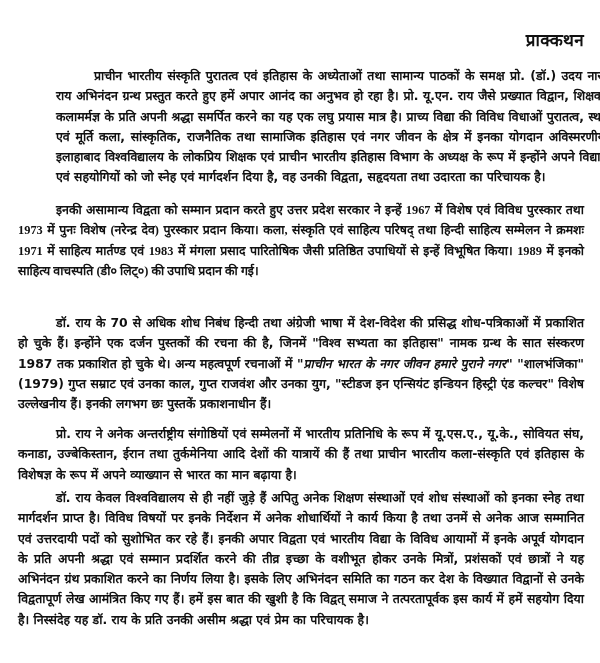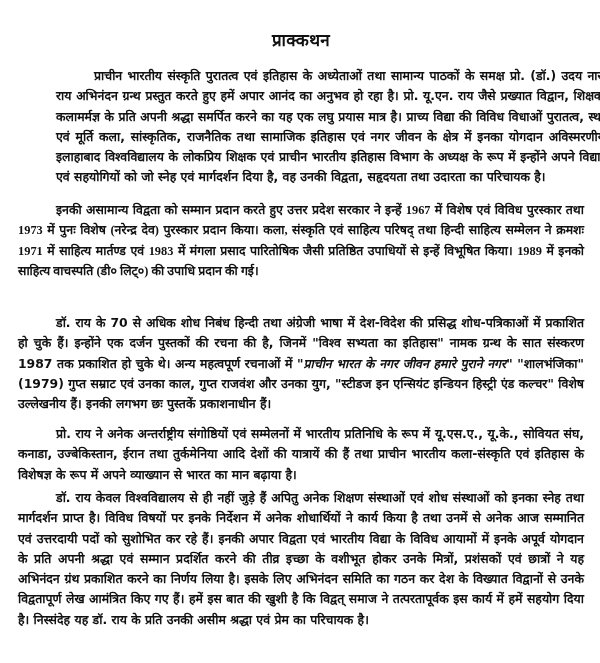--- a/index.html
+++ b/index.html
@@ -19,21 +19,21 @@
       position: absolute;
       left: 18px;
       top: 0;
       width: 566px;
     }
     .title {
       position: absolute;
       left: 0;
       top: 28px;
       width: 566px;
-      text-align: center;
+      text-align: right;
       font-size: 17px;
       font-weight: bold;
       letter-spacing: 0.3px;
     }
     .para {
       position: absolute;
       left: 0;
       width: 566px;
       margin: 0;
       font-size: 12.4px;

